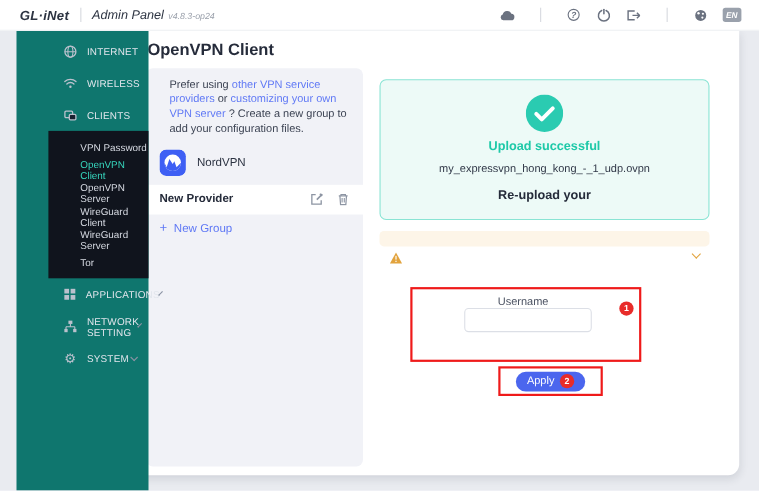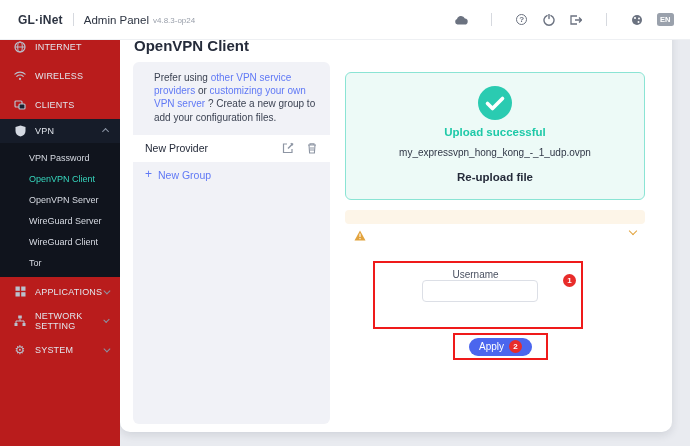--- a/index.html
+++ b/index.html
@@ -1,35 +1,35 @@
 <!DOCTYPE html>
 <html><head>
 <meta charset="utf-8">
 <style>
   * { margin:0; padding:0; box-sizing:border-box; }
   html,body { width:690px; height:446px; }
   body { font-family:"Liberation Sans", sans-serif; background:#e9ebf0; overflow:hidden; }
   .stage { position:relative; width:690px; height:446px; background:#e9ebf0; }
 
   
-  .header { position:absolute; left:0; top:0; width:690px; height:40px; background:#ffffff;
-            display:flex; align-items:center; border-bottom:1px solid #eef0f3; z-index:5; }
+  .header { position:absolute; left:0; top:0; width:690px; height:28px; background:#ffffff;
+            display:flex; align-items:center; border-bottom:1px solid #eef0f3; z-index:5;font-style:italic; }
   .logo { font-weight:bold; font-size:12px; color:#2d3442; margin-left:18px; letter-spacing:.2px; }
   .hdr-sep { width:1px; height:13px; background:#d6d9df; margin:0 10px; }
   .app-title { font-size:11.5px; color:#2d3442; font-weight:500; }
   .version { font-size:8px; color:#9aa0ab; margin-left:4px; margin-top:2px; }
   .hdr-right { margin-left:auto; display:flex; align-items:center; gap:13px; margin-right:16px; }
   .hicon { width:14px; height:14px; display:flex; align-items:center; justify-content:center; cursor:pointer; }
   .help-circle { width:11px; height:11px; border:1.2px solid #6b7280; border-radius:50%;
                  font-size:8px; color:#6b7280; display:flex; align-items:center; justify-content:center; font-weight:bold; }
   .lang-badge { background:#9aa1ac; color:#fff; font-size:7.5px; font-weight:bold;
                 border-radius:2.5px; padding:2px 3.5px; cursor:pointer; }
 
   
-  .sidebar { position:absolute; left:0; top:28px; width:120px; height:418px; background:#b91c1c; z-index:4; }
+  .sidebar { position:absolute; left:15px; top:28px; width:120px; height:418px; background:#0f766e; z-index:4;padding-left:29px; }
   .nav-item { height:29px; display:flex; align-items:center; padding:0 12px 0 14px;
               color:#e1e5ec; font-size:9px; letter-spacing:.2px; cursor:pointer; }
   .nav-item .ico { width:12px; height:12px; margin-right:9px; display:flex; align-items:center; justify-content:center; }
   .nav-item:first-child { margin-top:4px; }
   .nav-item.vpn-row { background:#161c29; height:24px; }
   .chev { width:4.5px; height:4.5px; border-right:1.3px solid #8a93a3; border-bottom:1.3px solid #8a93a3;
           margin-left:auto; }
   .chev.down { transform:rotate(45deg) translateY(-1px); }
   .chev.up { transform:rotate(-135deg) translateY(-1px); }
   .submenu { background:#10141d; padding:4px 0; }
@@ -46,21 +46,21 @@
   
   .group-panel { position:absolute; left:13px; top:34px; width:197px; bottom:8px;
                  background:#f1f2f7; border-radius:6px; overflow:hidden; }
   .intro { padding:9px 12px 8px 21px; font-size:10px; line-height:1.32; color:#3c4353; }
   .intro a { color:#6079f5; text-decoration:none; cursor:pointer; }
   .provider-row { height:33px; display:flex; align-items:center; padding:0 12px; cursor:pointer; }
   .nord-ico { width:24px; height:24px; border-radius:6px; margin-right:10px; flex:none; }
   .provider-label { font-size:10.5px; color:#2c3342; }
   .group-row { height:27px; margin-top:3px; background:#ffffff; display:flex; align-items:center;
                padding:0 12px; cursor:pointer; }
-  .group-name { font-size:10.5px; font-weight:normal; color:#252b3a; }
+  .group-name { font-size:10.5px; font-weight:bold; color:#252b3a; }
   .row-icons { margin-left:auto; display:flex; gap:12px; }
   .row-icons .gico { width:12px; height:12px; cursor:pointer; }
   .new-group { height:26px; display:flex; align-items:center; padding:0 12px;
                color:#6079f5; font-size:10.5px; cursor:pointer; }
   .new-group .plus { font-size:12px; margin-right:6px; margin-top:-1px; }
 
   
   .upload-box { position:absolute; left:225px; top:44px; width:300px; height:128px;
                 background:#edfaf7; border:1px solid #8ae4d4; border-radius:6px;
                 display:flex; flex-direction:column; align-items:center; }
@@ -167,45 +167,36 @@
     </div>
     <div class="nav-item">
       <span class="ico">
         <svg width="12" height="12" viewBox="0 0 12 12">
             <rect x="1" y="2" width="7" height="6" rx="1" fill="none" stroke="#bac1cd" stroke-width="1.2"></rect>
             <rect x="5" y="5" width="6" height="5" rx="1" fill="#1a2130" stroke="#bac1cd" stroke-width="1.2"></rect>
           </svg>
       </span>
       <span>CLIENTS</span>
     </div>
-    <div class="nav-item vpn-row">
-      <span class="ico">
-        <svg width="11" height="12" viewBox="0 0 11 12">
-            <path d="M5.5 0.5 10.5 2v4c0 3-2.2 5-5 5.5C2.7 11 0.5 9 0.5 6V2z" fill="#d4d9e2"></path>
-          </svg>
-      </span>
-      <span>VPN</span>
-      <span class="chev up"></span>
-    </div>
 
     <div class="submenu">
       <div class="sub-item">
         <span>VPN Password</span>
       </div>
       <div class="sub-item active">
         <span>OpenVPN Client</span>
       </div>
       <div class="sub-item">
         <span>OpenVPN Server</span>
       </div>
       <div class="sub-item">
+        <span>WireGuard Client</span>
+      </div>
+      <div class="sub-item">
         <span>WireGuard Server</span>
-      </div>
-      <div class="sub-item">
-        <span>WireGuard Client</span>
       </div>
       <div class="sub-item">
         <span>Tor</span>
       </div>
     </div>
 
     <div class="nav-item">
       <span class="ico">
         <svg width="11" height="11" viewBox="0 0 11 11">
             <rect x="0.5" y="0.5" width="4.3" height="4.3" fill="#bac1cd"></rect>
@@ -240,20 +231,28 @@
       <span class="chev down"></span>
     </div>
   </div>
 
   <div class="card">
     <div class="page-title">OpenVPN Client</div>
 
     <div class="group-panel">
       <div class="intro">
         <span>Prefer using </span><a>other VPN service providers</a><span> or </span><a>customizing your own VPN server</a><span> ? Create a new group to add your configuration files.</span>
+      </div>
+      <div class="provider-row">
+        <svg class="nord-ico" viewBox="0 0 24 24">
+            <rect width="24" height="24" rx="6" fill="#3e5ff4"></rect>
+            <circle cx="12" cy="12" r="7.5" fill="#ffffff"></circle>
+            <path d="M4.5 12 a7.5 7.5 0 0 0 15 0 L15.5 16 13.5 10.5 12 13 9 8.5 6.5 16 Z" fill="#3e5ff4"></path>
+          </svg>
+        <span class="provider-label">NordVPN</span>
       </div>
       <div class="group-row">
         <span class="group-name">New Provider</span>
         <span class="row-icons">
           <svg class="gico" viewBox="0 0 12 12">
               <path d="M10 7v3.5H1.5V2H5" fill="none" stroke="#8d95a3" stroke-width="1.2"></path>
               <path d="M6 6.5 11 1.5" stroke="#8d95a3" stroke-width="1.4"></path>
               <path d="M8.8 1.2 10.8 3.2" stroke="#8d95a3" stroke-width="1.4"></path>
             </svg>
           <svg class="gico" viewBox="0 0 12 12">
@@ -271,21 +270,21 @@
 
     <div class="upload-box">
       <span class="check-wrap">
         <svg width="34" height="34" viewBox="0 0 34 34">
             <circle cx="17" cy="17" r="17" fill="#2acbb1"></circle>
             <path d="M9.5 17.5 14.5 22.5 24.5 12.5" fill="none" stroke="#ffffff" stroke-width="3.6" stroke-linecap="round" stroke-linejoin="round"></path>
           </svg>
       </span>
       <div class="upload-title">Upload successful</div>
       <div class="upload-file">my_expressvpn_hong_kong_-_1_udp.ovpn</div>
-      <div class="reupload">Re-upload file</div>
+      <div class="reupload">Re-upload your</div>
     </div>
 
     <div class="notice">
       <span class="warn-ico">
         <svg width="12" height="11" viewBox="0 0 12 11">
             <path d="M6 0.5 11.5 10.5 H0.5 Z" fill="#e2a33d"></path>
             <rect x="5.4" y="3.6" width="1.2" height="3.4" fill="#fdf5e8"></rect>
             <rect x="5.4" y="8" width="1.2" height="1.2" fill="#fdf5e8"></rect>
           </svg>
       </span>

